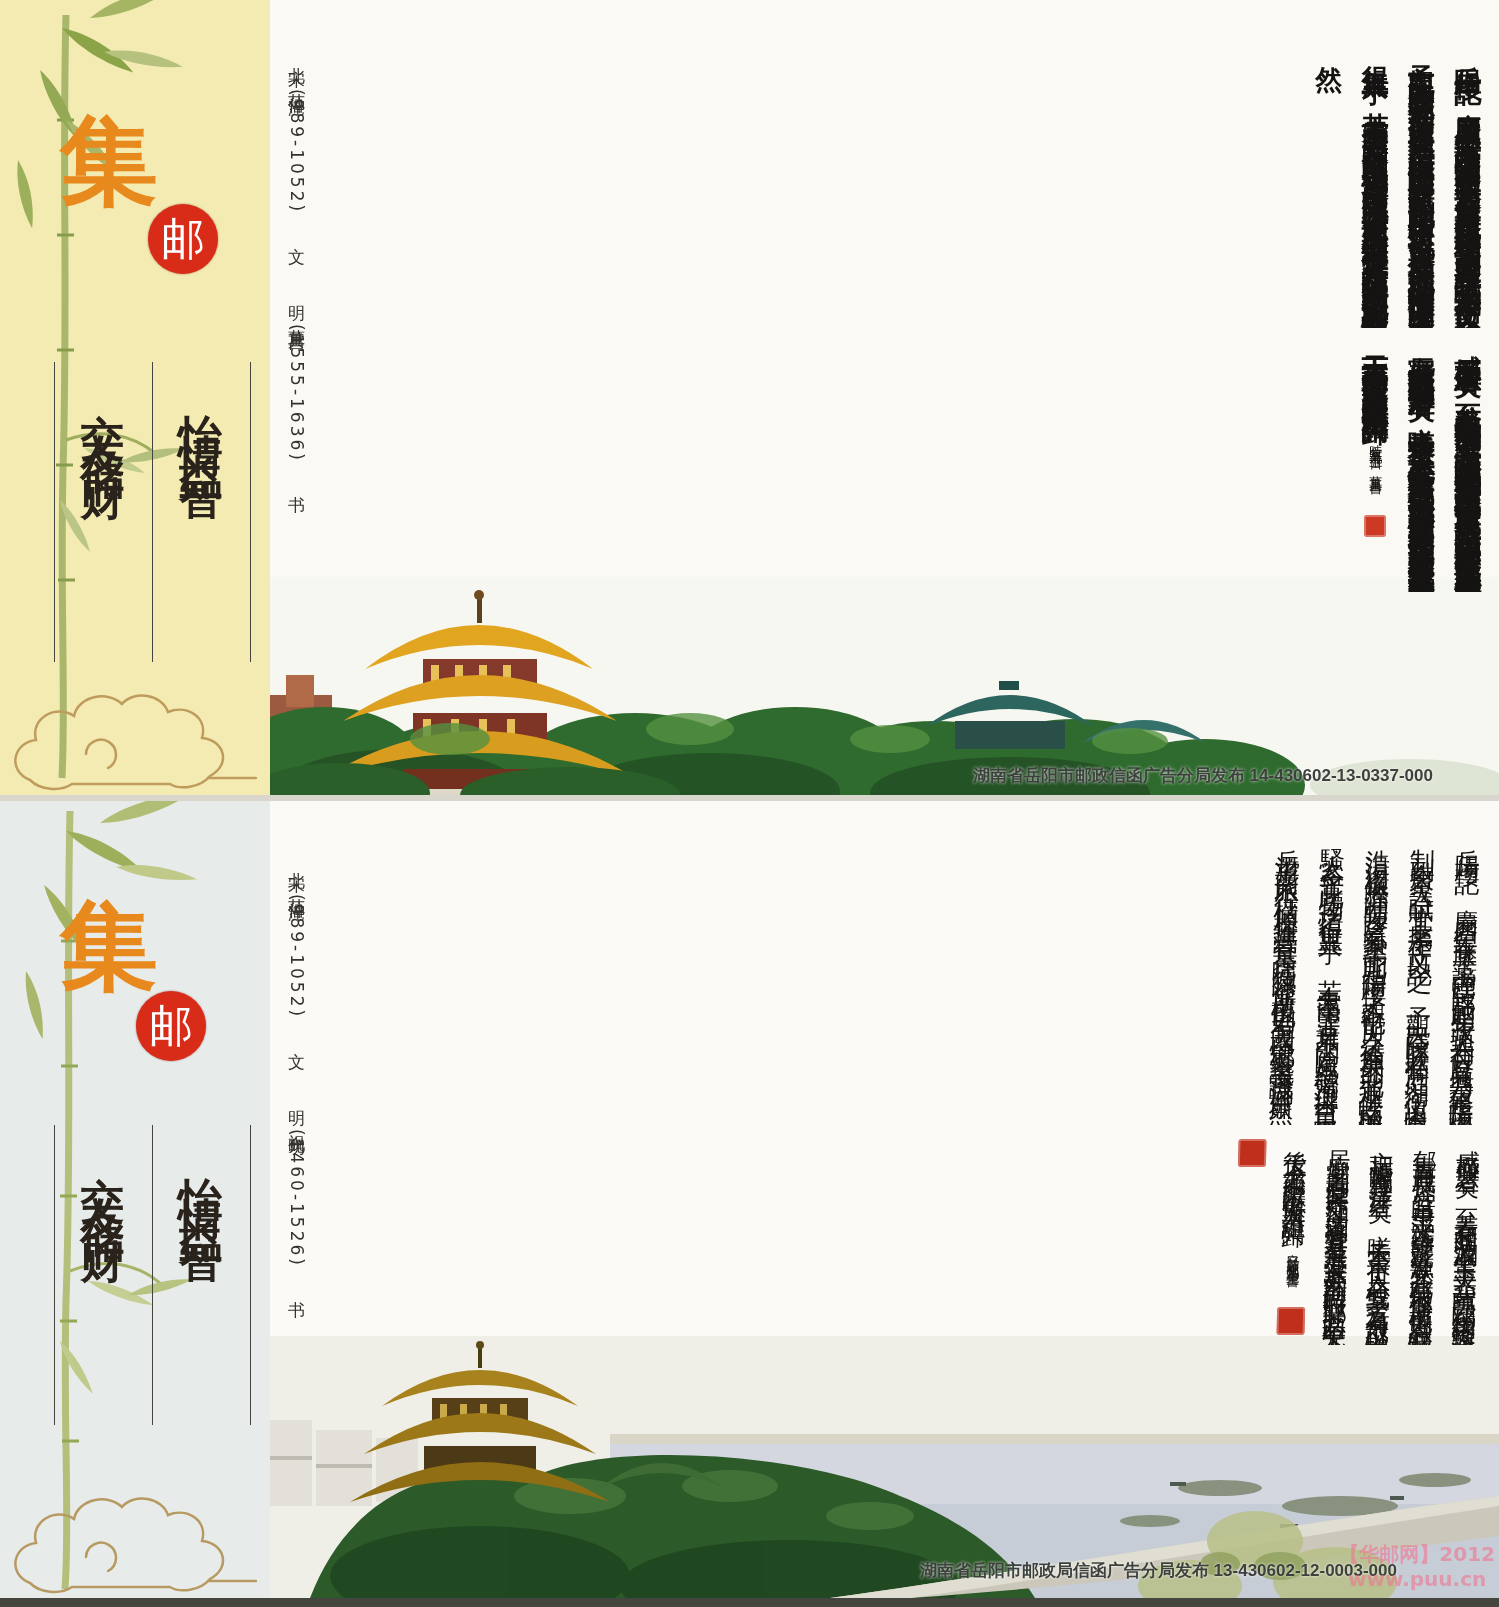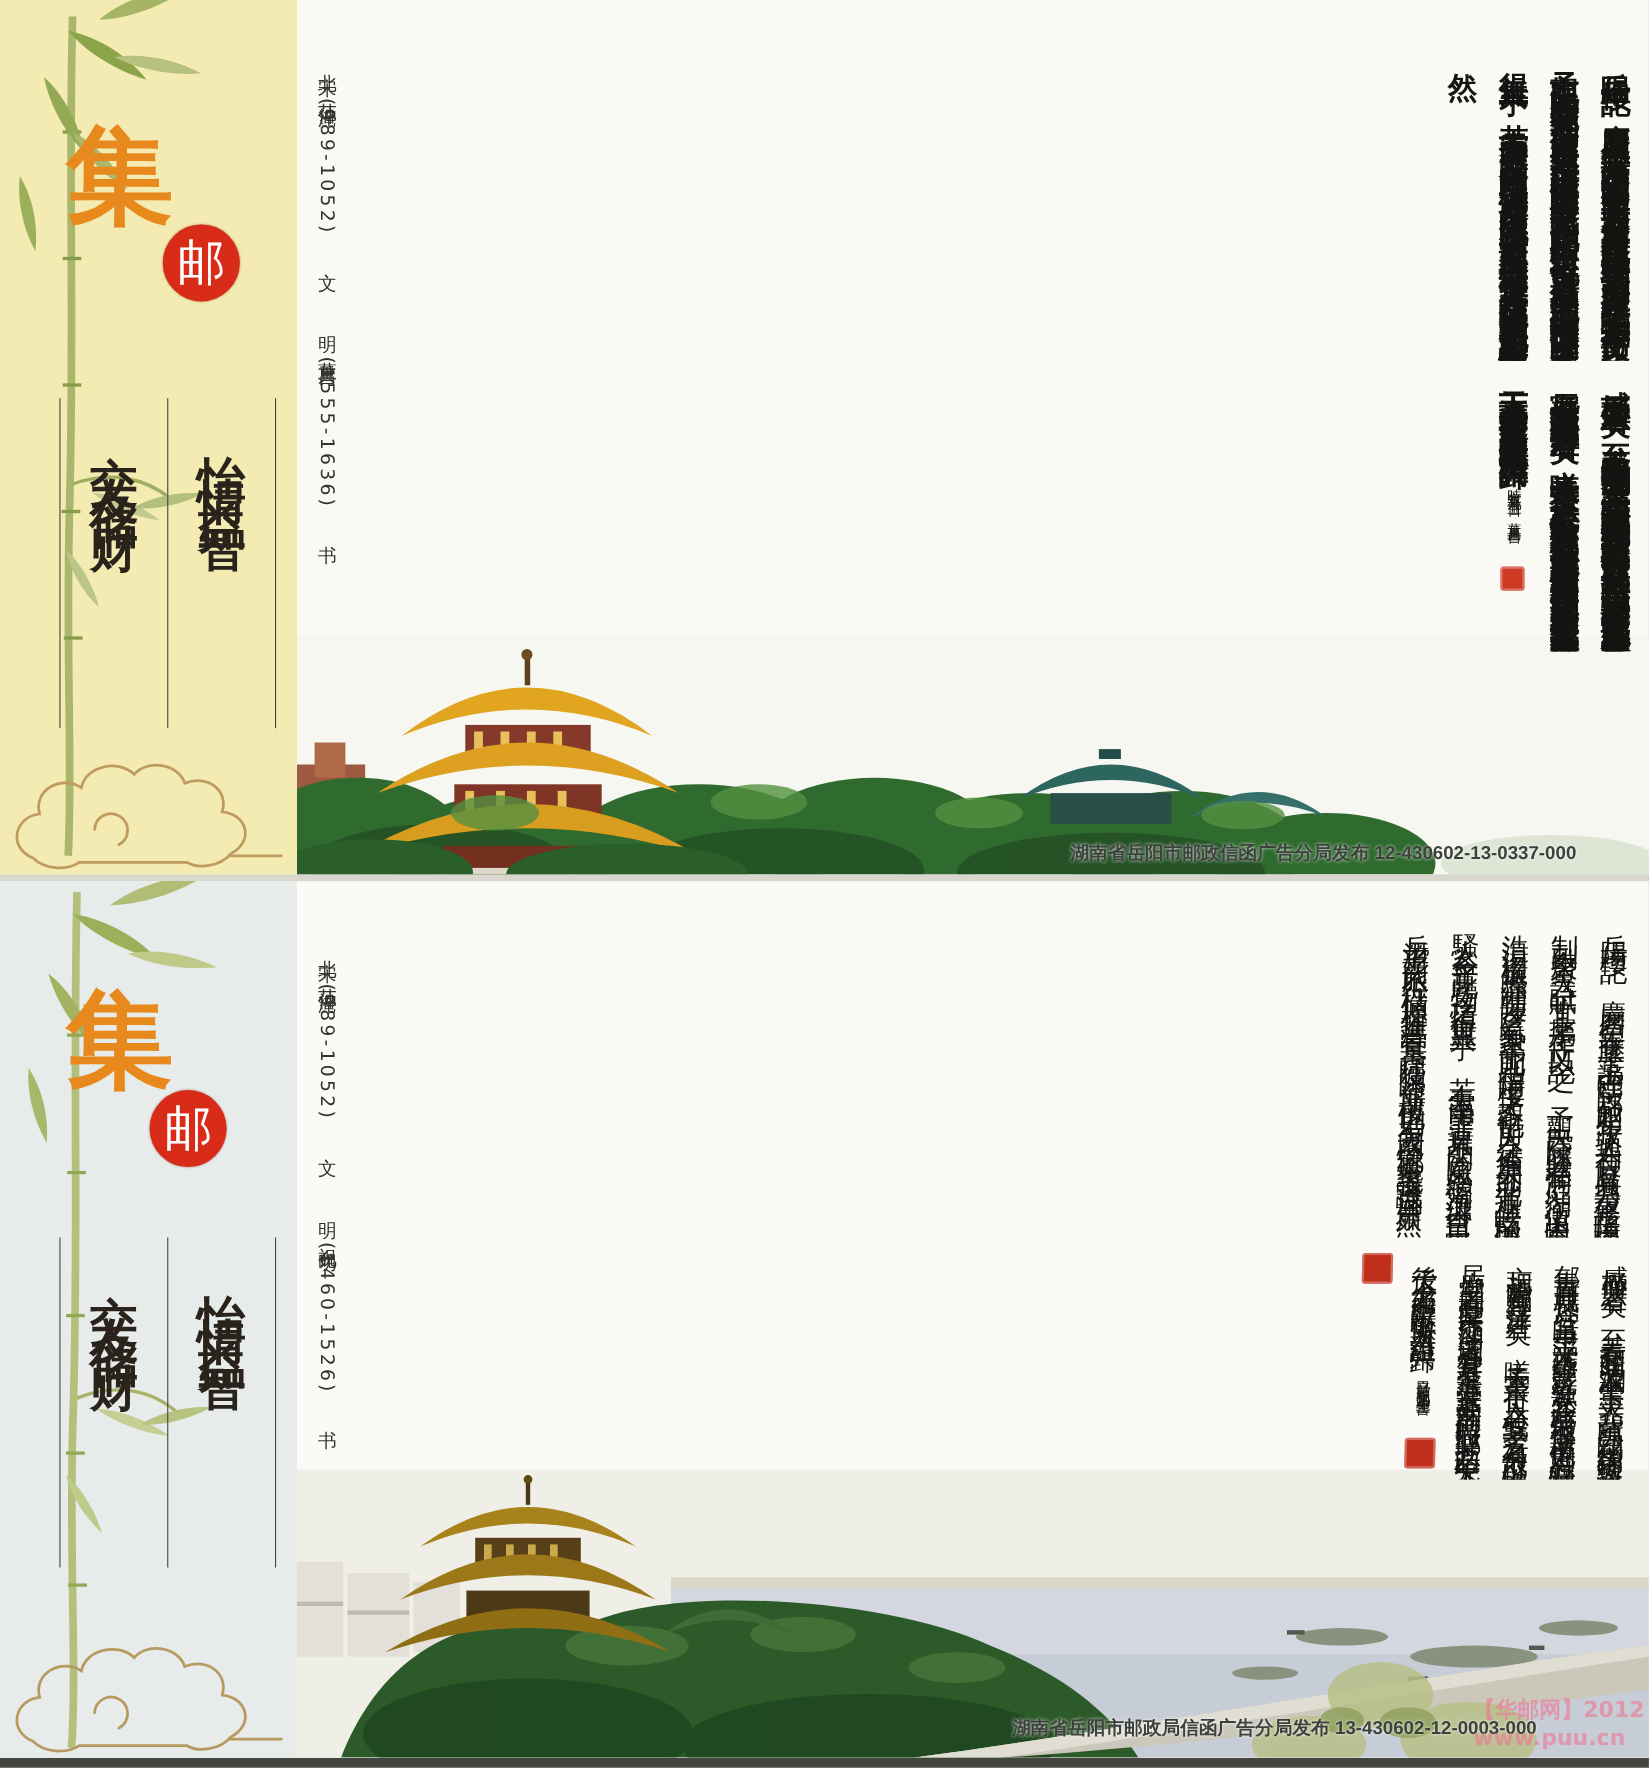--- a/index.html
+++ b/index.html
@@ -45,21 +45,21 @@
   .colo{font-size:13px;letter-spacing:2px;line-height:2.3;font-weight:500;}
   .seal{display:inline-block;width:22px;height:22px;background:#cd3a24;border-radius:3px;
     margin:8px 6px;box-shadow:inset 0 0 0 2px rgba(255,255,255,.3);}
   .card.bottom .seal{width:28px;height:28px;background:#bf2f1c;}
   .photo{position:absolute;left:0;right:0;bottom:0;display:block;}
   .publisher{position:absolute;font-size:17px;font-weight:600;color:#3d413d;
     font-family:"Liberation Sans",sans-serif;text-shadow:0 0 3px rgba(255,255,255,.85);}
   .card.top .publisher{right:66px;bottom:8px;}
   .card.bottom .publisher{right:102px;bottom:16px;}
   .watermark{position:absolute;right:4px;bottom:6px;color:rgba(238,118,146,.62);
-    font-size:20px;line-height:1.25;text-align:left;font-weight:600;}
+    font-size:20px;line-height:1.25;text-align:center;font-weight:600;}
 </style>
 </head>
 <body>
 
 <div class="page">
 
   <div class="card top">
     <div class="sidebar">
       <svg class="bamboo" width="250" height="780" viewBox="0 0 250 780">
         <path d="M66,15 C62,160 68,300 63,470 C60,600 66,700 62,778" stroke="#a9b76d" stroke-width="7" fill="none"></path>
@@ -164,21 +164,21 @@
       <div class="attr">
         <span class="seg1">北宋　范仲淹(989-1052)　文</span>
         <span class="seg2">明　董其昌(1555-1636)　书</span>
       </div>
       <div class="band band1">岳陽樓記　慶曆四年春滕子京謫守巴陵郡越明年政通人和百廢具興乃重修岳陽樓增其舊制刻唐賢今人詩賦于其上屬予作文以記之　予觀夫巴陵勝狀在洞庭一湖銜遠山吞長江浩浩湯湯橫無際涯朝暉夕陰氣象萬千此則岳陽樓之大觀也前人之述備矣然則北通巫峽南極瀟湘遷客騷人多會于此覽物之情得無異乎　若夫霪雨霏霏連月不開陰風怒號濁浪排空日星隱耀山岳潛形商旅不行檣傾楫摧薄暮冥冥虎嘯猿啼登斯樓也則有去國懷鄉憂讒畏譏滿目蕭然</div>
       <div class="band band2">
         <span>感極而悲者矣　至若春和景明波瀾不驚上下天光一碧萬頃沙鷗翔集錦鱗游泳岸芷汀蘭郁郁青青而或長煙一空皓月千里浮光躍金靜影沉璧漁歌互答此樂何極登斯樓也則有心曠神怡寵辱偕忘把酒臨風其喜洋洋者矣　嗟夫予嘗求古仁人之心或異二者之為何哉不以物喜不以己悲居廟堂之高則憂其民處江湖之遠則憂其君是進亦憂退亦憂然則何時而樂耶其必曰先天下之憂而憂後天下之樂而樂歟噫微斯人吾誰與歸</span>
         <span class="colo">時六年九月十五日　董其昌書</span>
         <span class="seal"></span>
       </div>
-      <div class="publisher">湖南省岳阳市邮政信函广告分局发布 12-430602-13-0337-000</div>
+      <div class="publisher">湖南省岳阳市邮政信函广告分局发布 14-430602-13-0337-000</div>
     </div>
   </div>
 
   <div class="gap"></div>
 
   <div class="card bottom">
     <div class="sidebar">
       <svg class="bamboo" width="250" height="790" viewBox="0 0 250 790">
         <path d="M70,10 C66,180 72,330 66,500 C63,620 70,720 65,788" stroke="#b3bf7a" stroke-width="7" fill="none"></path>
         <g stroke="#93a754" stroke-width="3">

